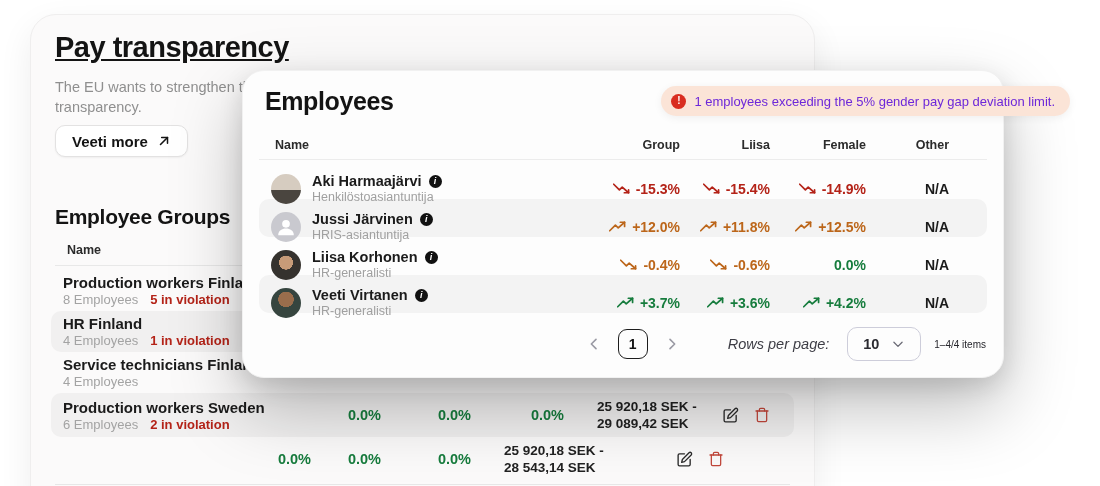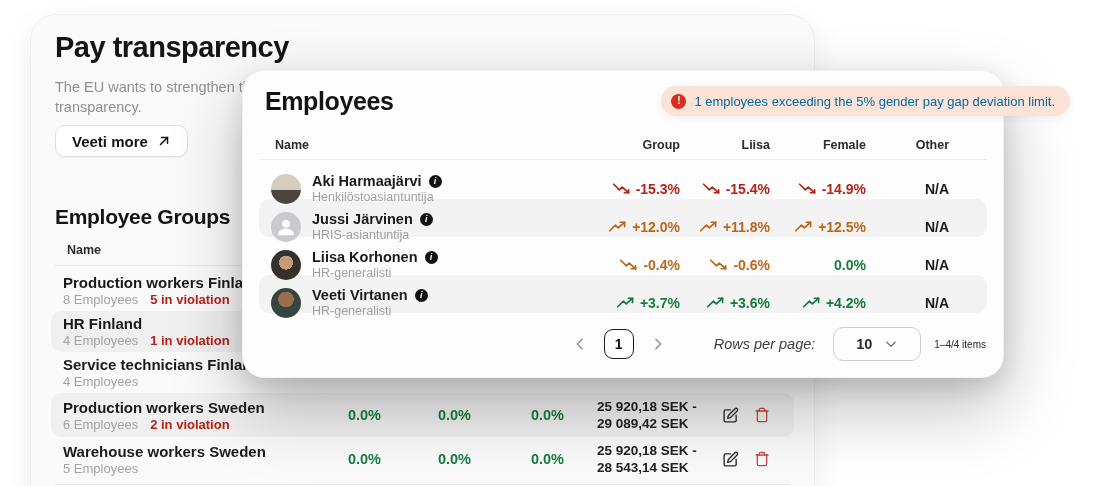--- a/index.html
+++ b/index.html
@@ -7,21 +7,21 @@
   body { font-family:"Liberation Sans","DejaVu Sans",sans-serif; color:#1b1b1b; }
   #canvas { position:relative; width:1100px; height:486px; overflow:hidden; background:#ffffff; }
 
   
   .bg-card {
     position:absolute; left:30px; top:14px; width:785px; height:500px;
     background:#fbfafa; border:1px solid #efeeee; border-radius:26px;
     box-shadow:0 12px 34px rgba(0,0,0,.07);
   }
   .bg-card h1 {
-    margin:16px 0 0 24px; font-size:29px; font-weight:700; letter-spacing:-.5px; color:#141414;
+    margin:16px 0 0 24px; font-size:29px; font-weight:700; letter-spacing:-.5px; color:#141414;text-decoration:underline;
   }
   .desc { margin:13px 0 0 24px; font-size:14.5px; line-height:20px; color:#8f8f8f; }
   .learn-more {
     display:inline-flex; align-items:center; gap:9px; margin:8px 0 0 24px;
     height:32px; padding:0 16px; background:#ffffff; border:1px solid #e3e2e2; border-radius:10px;
     font-family:inherit; font-size:15px; font-weight:700; color:#141414; cursor:pointer;
     box-shadow:0 1px 2px rgba(0,0,0,.05);
   }
   .learn-more svg { width:14px; height:14px; stroke:#141414; stroke-width:2.6; fill:none; stroke-linecap:round; stroke-linejoin:round; }
   .bg-card h2 { margin:48px 0 0 24px; font-size:21px; font-weight:700; letter-spacing:-.3px; color:#141414; }
@@ -57,21 +57,21 @@
   .alert {
     position:absolute; top:15px; right:-67px; height:30px;
     display:flex; align-items:center; gap:8px; padding:0 15px 0 10px;
     background:#fbe4d7; border-radius:15px; box-shadow:0 2px 8px rgba(0,0,0,.06);
   }
   .alert-ico {
     width:15px; height:15px; border-radius:50%; background:#d92d20; flex:0 0 15px;
     display:flex; align-items:center; justify-content:center;
   }
   .alert-ico::after { content:"!"; color:#fff; font-size:10px; font-weight:700; line-height:1; }
-  .alert-text { font-size:13px; font-weight:500; color:#0369a1; white-space:nowrap; }
+  .alert-text { font-size:13px; font-weight:500; color:#6d28d9; white-space:nowrap; }
 
   .e-header {
     position:absolute; top:62px; left:16px; right:16px; height:24px;
     display:grid; grid-template-columns:1fr 90px 90px 96px 83px; align-items:center;
     padding:0 38px 0 12px; font-size:12.5px; font-weight:700; color:#2b2b2b;
   }
   .e-header .h-name { padding-left:4px; }
   .e-header .h-col { justify-self:end; }
   .e-hdivider { position:absolute; top:88px; left:16px; right:16px; border-top:1px solid #ececec; }
 
@@ -104,21 +104,21 @@
     display:flex; align-items:center; justify-content:flex-end;
   }
   .pg-chev { width:24px; height:24px; display:flex; align-items:center; justify-content:center; cursor:pointer; }
   .pg-chev svg { width:16px; height:16px; stroke:#9a9aa4; stroke-width:2.4; fill:none; stroke-linecap:round; stroke-linejoin:round; }
   .pg-page {
     width:30px; height:30px; margin:0 12px; border:1.6px solid #1d1d1d; border-radius:9px;
     display:flex; align-items:center; justify-content:center; font-size:14px; font-weight:600; color:#141414; cursor:pointer;
   }
   .pg-label { margin-left:44px; font-size:14.5px; color:#3d3d45;font-style:italic; }
   .pg-select {
-    margin-left:18px; width:88px; height:34px; border:1px solid #cdcdda; border-radius:10px;
+    margin-left:18px; width:74px; height:34px; border:1px solid #cdcdda; border-radius:10px;
     display:flex; align-items:center; justify-content:center; gap:12px;
     font-size:14.5px; font-weight:600; color:#2a2a30; cursor:pointer; background:#fdfdfd;
   }
   .pg-select svg { width:14px; height:14px; stroke:#6a6a75; stroke-width:2.2; fill:none; stroke-linecap:round; stroke-linejoin:round; }
   .pg-items { margin-left:13px; font-size:10px; color:#26262c; }
 
   .svg-defs { position:absolute; width:0; height:0; overflow:hidden; }
 </style>
 </head>
 <body>
@@ -247,26 +247,20 @@
           <svg class="icon-edit" viewBox="0 0 24 24">
               <use href="#i-edit"></use>
             </svg>
           <svg class="icon-trash" viewBox="0 0 24 24">
               <use href="#i-trash"></use>
             </svg>
         </div>
       </div>
 
       <div class="g-row tall">
-        <div>
-          <div class="g-title">Warehouse workers Sweden</div>
-          <div class="g-sub">
-            <span class="g-emp">5 Employees</span>
-          </div>
-        </div>
         <div class="g-val">0.0%</div>
         <div class="g-val">0.0%</div>
         <div class="g-val">0.0%</div>
         <div class="g-salary">
           <div>25 920,18 SEK -</div>
           <div>28 543,14 SEK</div>
         </div>
         <div class="g-actions">
           <svg class="icon-edit" viewBox="0 0 24 24">
               <use href="#i-edit"></use>

